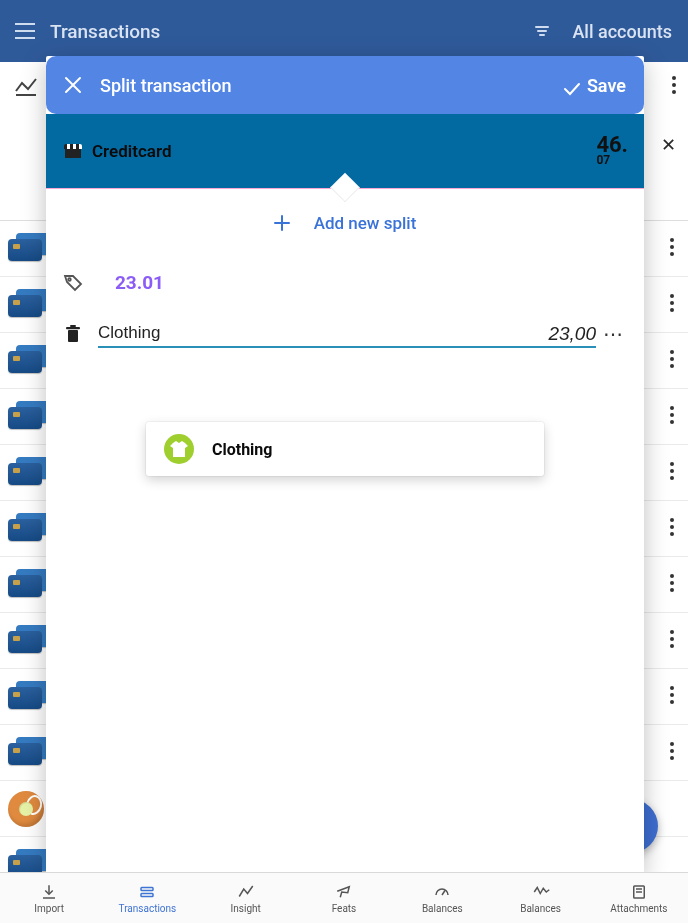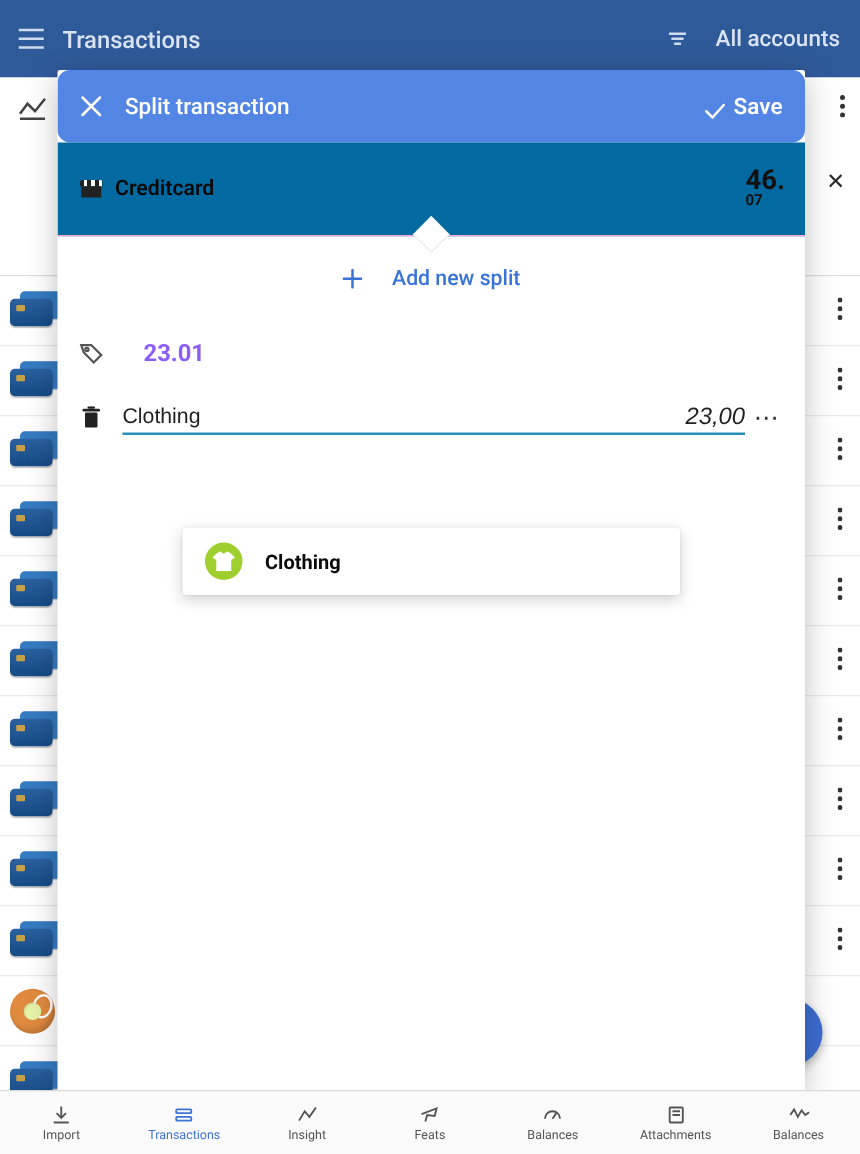--- a/index.html
+++ b/index.html
@@ -635,25 +635,25 @@
   </div>
   <div class="item">
     <svg viewBox="0 0 24 24" fill="none" stroke="currentColor" stroke-width="2">
         <path d="M4 16 A8 8 0 0 1 20 16"></path>
         <line x1="12" y1="16" x2="16" y2="10"></line>
       </svg>
     <span>Balances</span>
   </div>
   <div class="item">
     <svg viewBox="0 0 24 24" fill="none" stroke="currentColor" stroke-width="2">
+        <polyline points="3,12 7,6 11,14 15,7 19,12 23,9"></polyline>
+      </svg>
+    <span>Balances</span>
+  </div>
+  <div class="item">
+    <svg viewBox="0 0 24 24" fill="none" stroke="currentColor" stroke-width="2">
         <rect x="5" y="4" width="14" height="16" rx="1"></rect>
         <line x1="8" y1="8" x2="16" y2="8"></line>
         <line x1="8" y1="12" x2="16" y2="12"></line>
       </svg>
     <span>Attachments</span>
   </div>
-  <div class="item">
-    <svg viewBox="0 0 24 24" fill="none" stroke="currentColor" stroke-width="2">
-        <polyline points="3,12 7,6 11,14 15,7 19,12 23,9"></polyline>
-      </svg>
-    <span>Balances</span>
-  </div>
 </div>
 
 </body></html>

